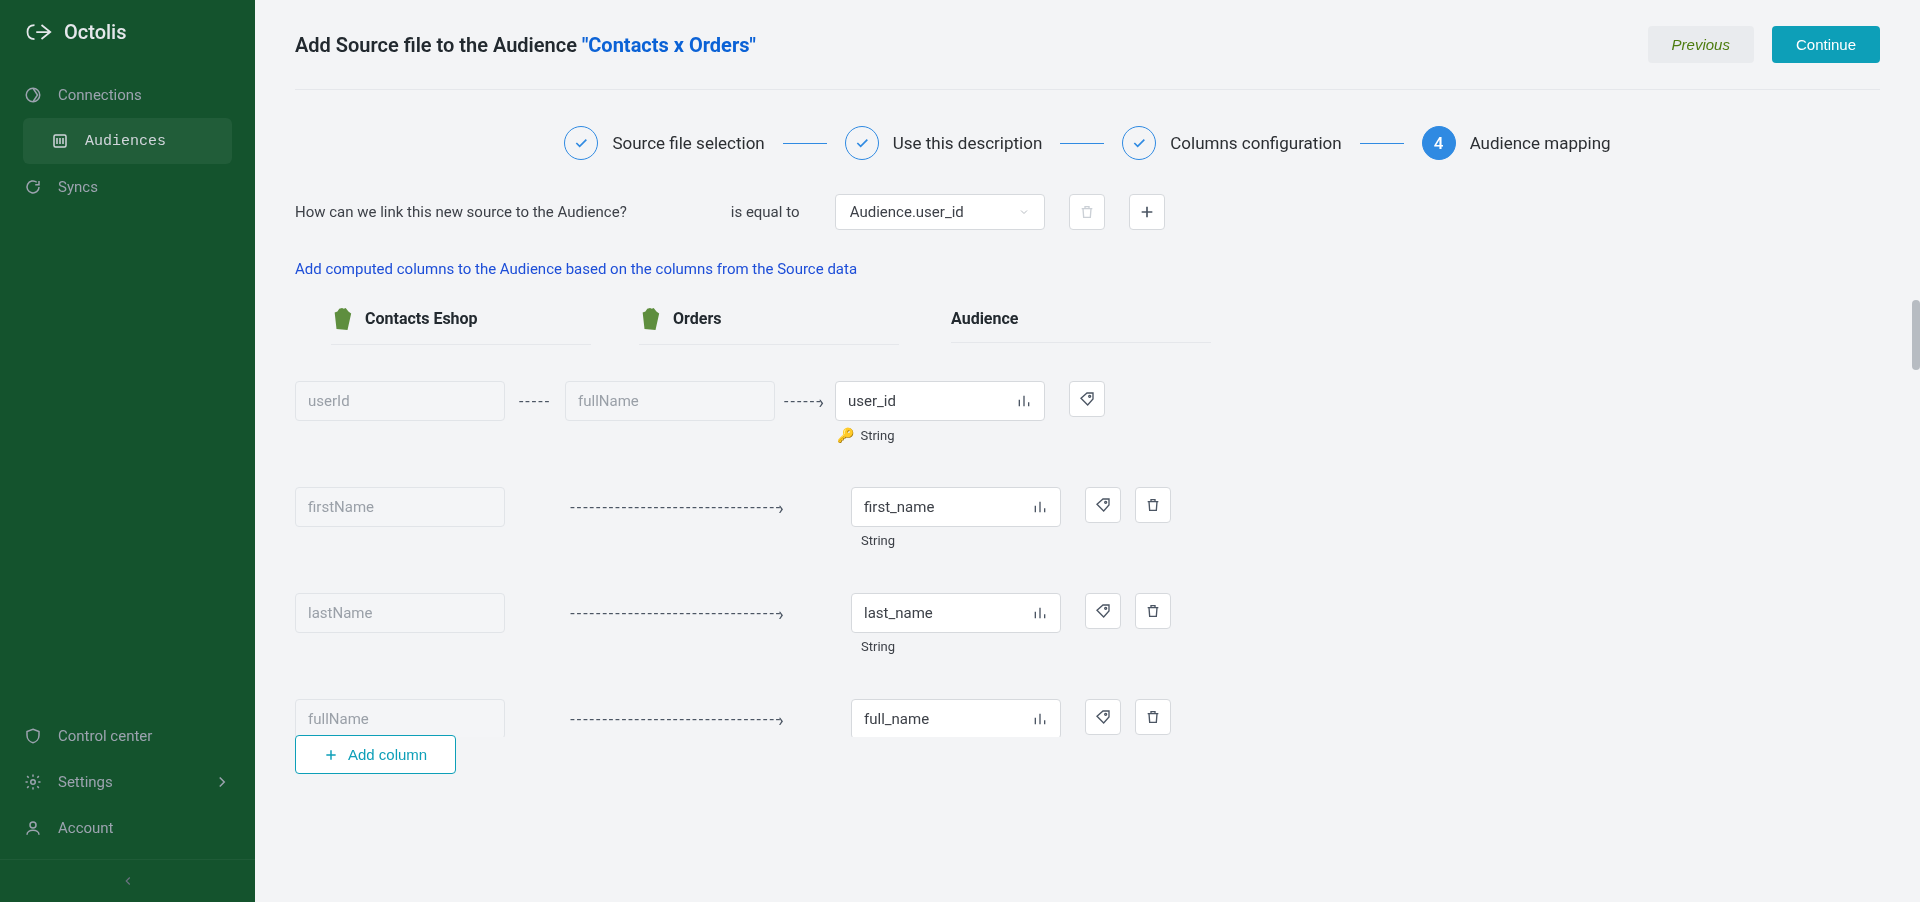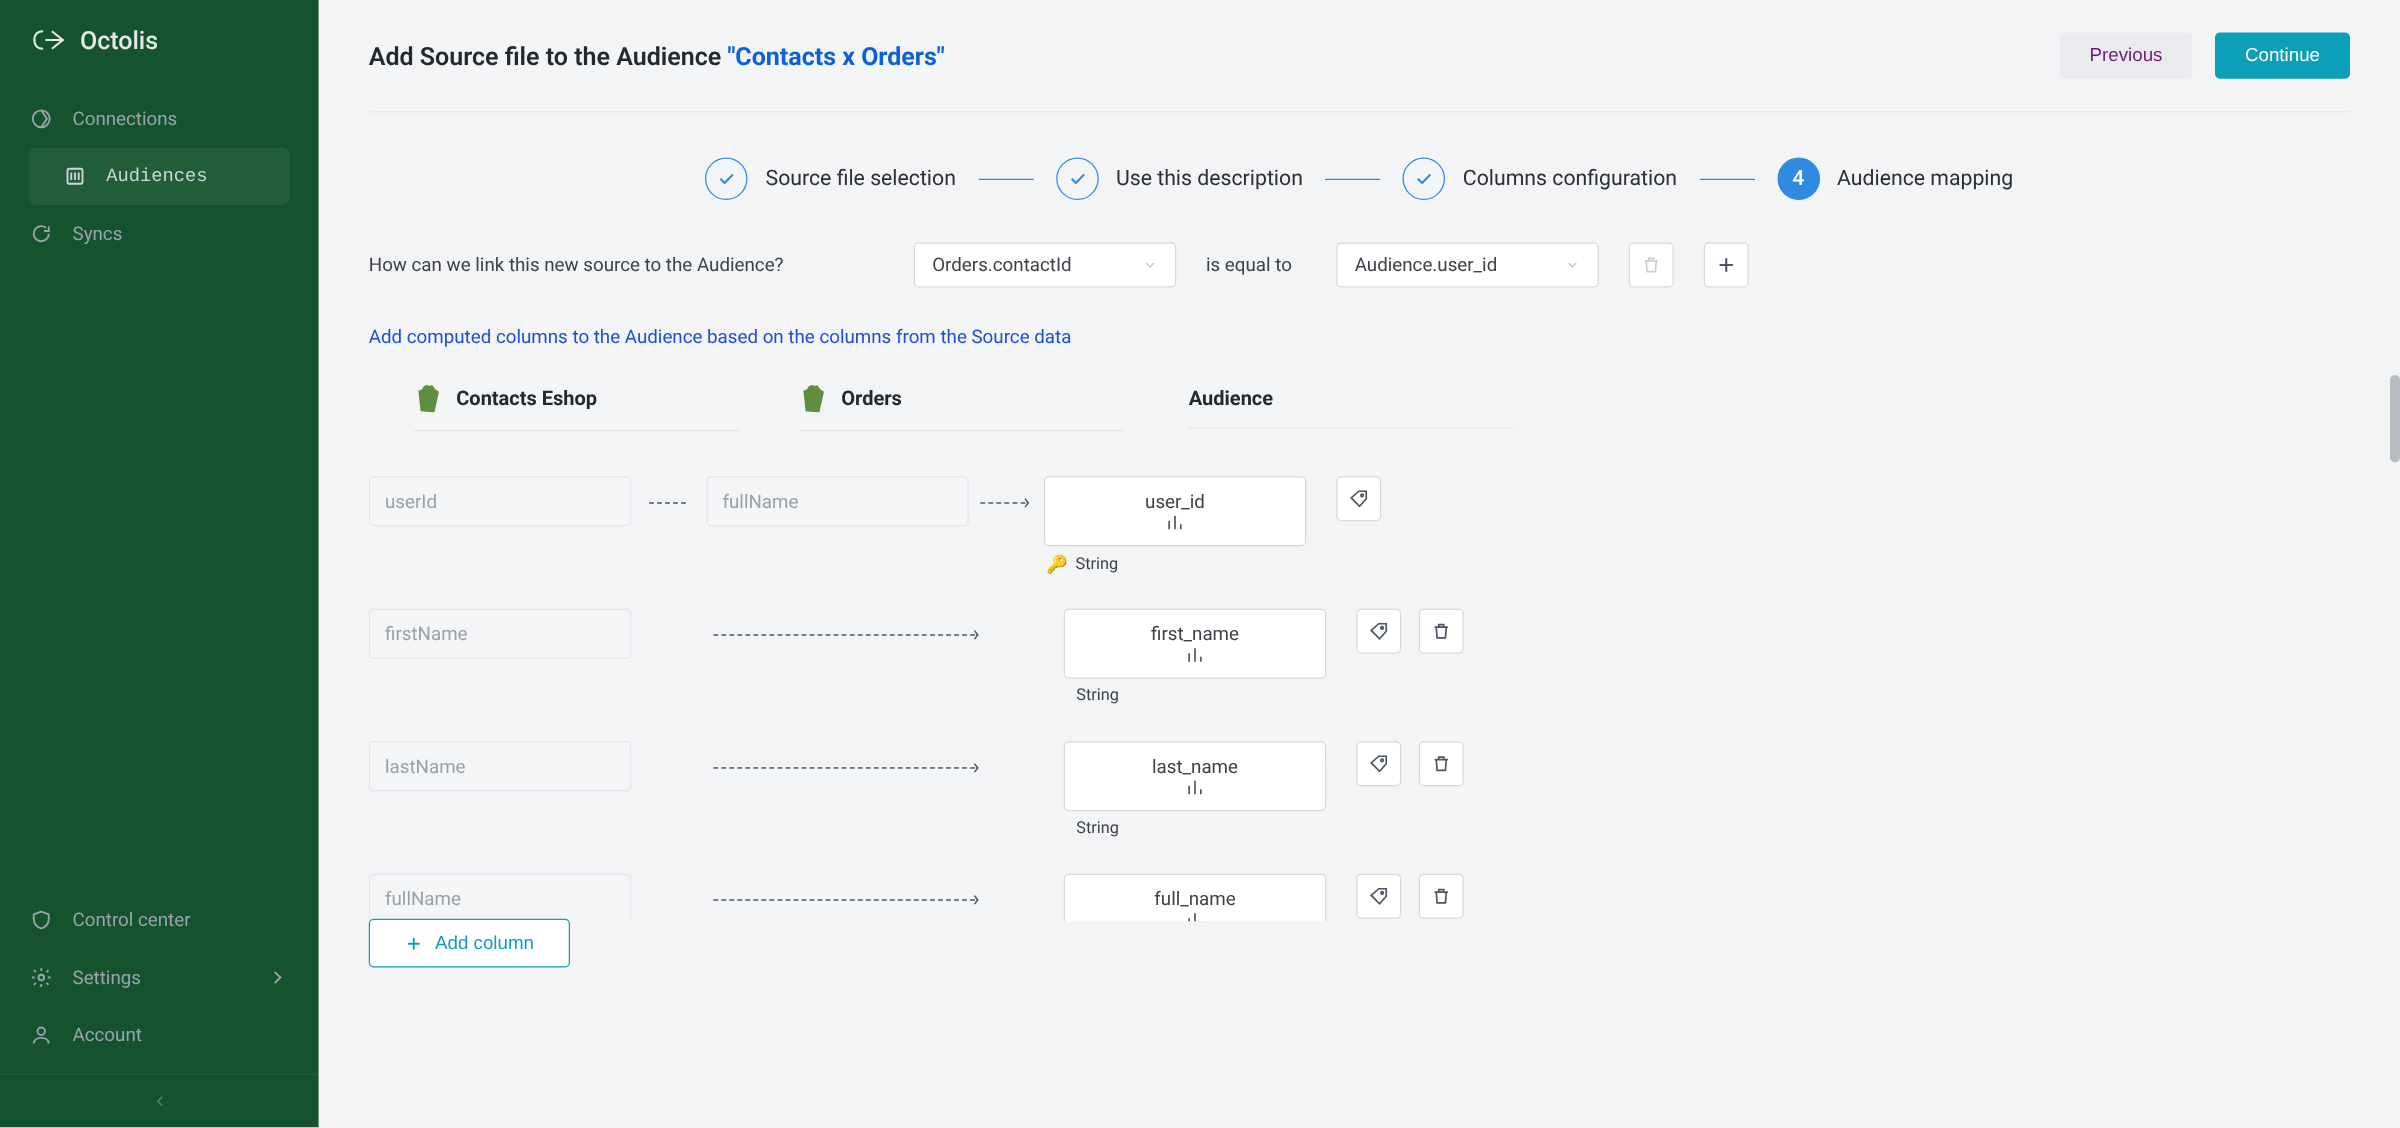--- a/index.html
+++ b/index.html
@@ -86,21 +86,21 @@
     }
     .header-title .audience-name { color: #0b62d6; font-weight: 700; }
     .header-buttons { display: flex; gap: 18px; }
     .btn {
       border: none;
       border-radius: 4px;
       padding: 10px 24px;
       font-size: 15px;
       cursor: pointer;
     }
-    .btn-prev { background: #e9ebee; color: #701a75; }
+    .btn-prev { background: #e9ebee; color: #4d7c0f; font-style: italic; }
     .btn-cont { background: #0d9fb8; color: #fff; }
 
     
     .stepper {
       display: flex;
       align-items: center;
       justify-content: center;
       gap: 18px;
       padding: 36px 0 30px;
       font-size: 17px;
@@ -226,21 +226,20 @@
       width: 210px;
       border: 1px solid #d6d9dd;
       background: #fff;
       border-radius: 4px;
       padding: 10px 12px;
       color: #3d4148;
       font-size: 15px;
       display: flex;
       align-items: center;
       justify-content: space-between;
-      flex-direction: column;
     }
     .aud-meta {
       font-size: 13px;
       color: #3d4148;
       padding-left: 10px;
       display: flex;
       align-items: center;
       gap: 6px;
     }
     .aud-meta.key { padding-left: 2px; }
@@ -383,26 +382,20 @@
     <div class="step-connector"></div>
     <div class="step current">
       <span class="step-circle">4</span>
       <span>Audience mapping</span>
     </div>
   </div>
 
   <div class="link-row">
     <div class="link-q">How can we link this new source to the Audience?</div>
     <div class="spacer"></div>
-    <div class="select">
-      <span>Orders.contactId</span>
-      <svg viewBox="0 0 24 24" fill="none" stroke="currentColor" stroke-width="2">
-          <path d="M6 9l6 6 6-6"></path>
-        </svg>
-    </div>
     <div style="min-width:80px;">is equal to</div>
     <div class="select">
       <span>Audience.user_id</span>
       <svg viewBox="0 0 24 24" fill="none" stroke="currentColor" stroke-width="2">
           <path d="M6 9l6 6 6-6"></path>
         </svg>
     </div>
     <div class="icon-btn disabled">
       <svg viewBox="0 0 24 24" width="16" height="16" fill="none" stroke="currentColor" stroke-width="2">
           <path d="M4 7h16M9 7V4h6v3M6 7l1 13h10l1-13"></path>

